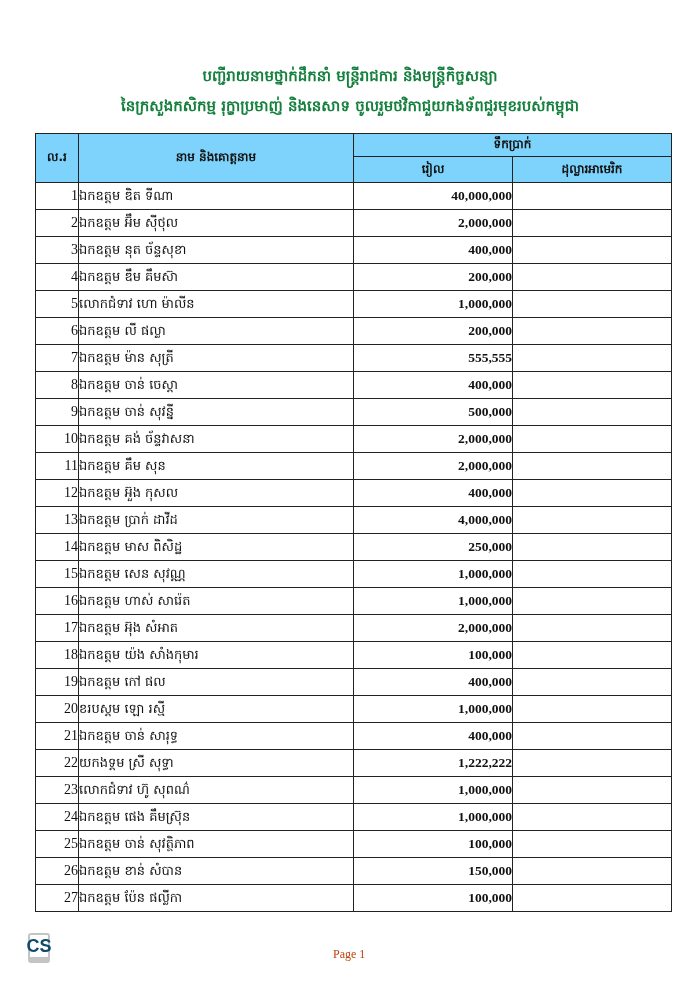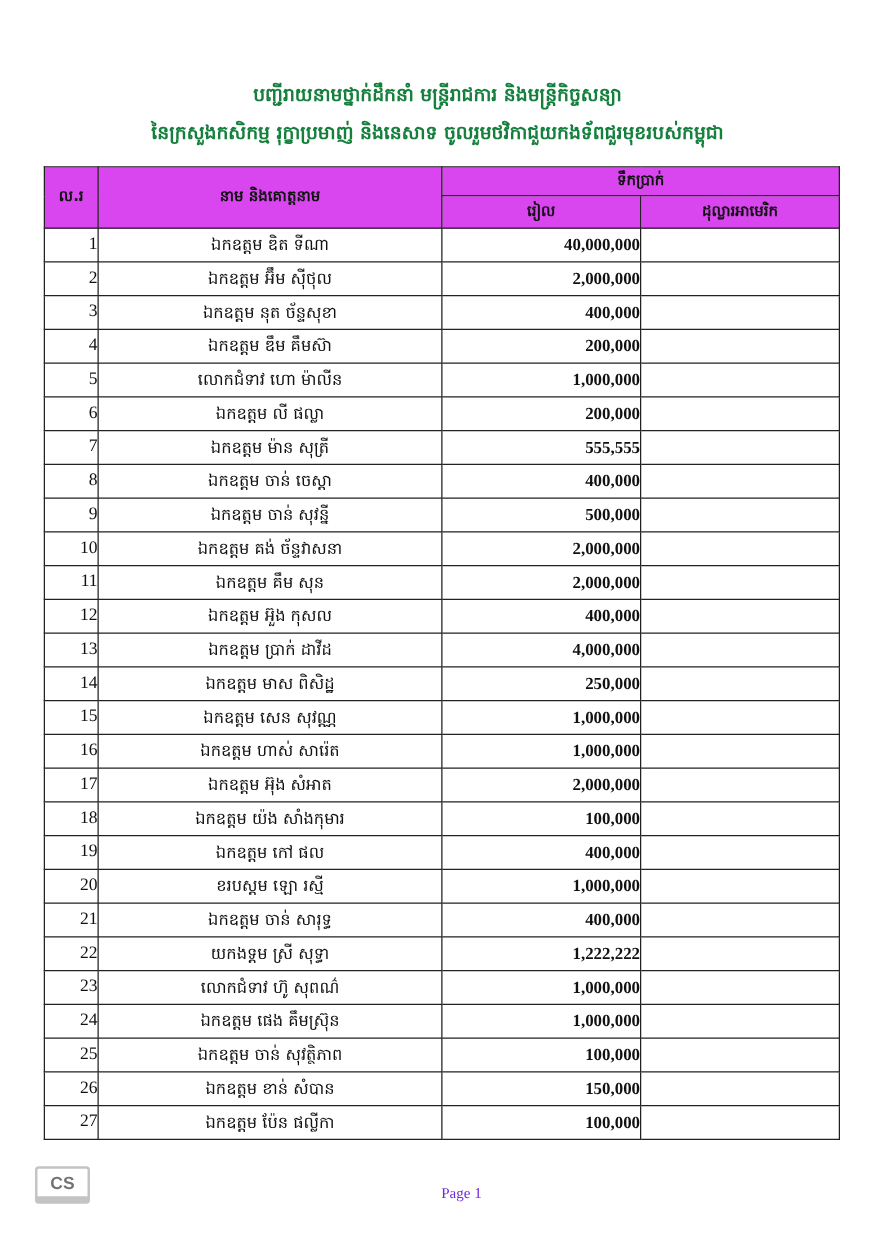--- a/index.html
+++ b/index.html
@@ -3,36 +3,36 @@
 <meta charset="utf-8">
 <style>
   html, body { margin:0; padding:0; }
   body { width:700px; height:989px; background:#ffffff; position:relative; overflow:hidden;
          font-family:"DejaVu Sans", sans-serif; color:#111; }
   .title { position:absolute; left:0; width:700px; text-align:center; font-weight:bold; color:#15803d; }
   .t1 { top:66px; font-size:15px; }
   .t2 { top:96px; font-size:15px; }
   table.grid { position:absolute; left:35px; top:133px; width:637px; border-collapse:collapse; table-layout:fixed; }
   table.grid td, table.grid th { border:1.2px solid #222; padding:0; }
-  th { background:#d946ef; font-weight:bold; font-size:12px; color:#111; }
+  th { background:#7dd3fc; font-weight:bold; font-size:12px; color:#111; }
   th.hno { width:42px; height:48px; }
   th.hname { width:274px; }
   th.hamt { height:22px; }
   th.hriel { width:159px; height:24px; }
   td { height:26px; font-size:13px; }
   td.no { text-align:right; padding-right:4px; font-family:"Liberation Serif", serif; font-size:14px; }
-  td.name { text-align:center; padding-left:3px; font-size:13px; }
+  td.name { text-align:left; padding-left:3px; font-size:13px; }
   td.riel { text-align:right; padding-right:8px; font-family:"Liberation Serif", serif; font-weight:bold; font-size:13.5px; }
   td.usd { }
   .cs { position:absolute; left:28px; top:933px; display:flex; align-items:center; }
-  .cs-logo { width:44px; height:30px; border:2px solid #c4c4c4; border-radius:3px; box-sizing:border-box;
+  .cs-logo { width:22px; height:30px; border:2px solid #c4c4c4; border-radius:3px; box-sizing:border-box;
              display:flex; align-items:center; justify-content:center; font-family:"Liberation Sans", sans-serif;
-             font-weight:bold; color:#737373; font-size:14px; border-bottom-width:6px; }
+             font-weight:bold; color:#0c4a6e; font-size:18px; border-bottom-width:6px; }
   .cs-text { margin-left:9px; font-family:"Liberation Sans", sans-serif; font-size:25px; color:#c8c8c8; }
-  .page { position:absolute; left:353px; top:947px; font-family:"Liberation Serif", serif; font-size:12px; color:#6d28d9; }
+  .page { position:absolute; left:333px; top:947px; font-family:"Liberation Serif", serif; font-size:12px; color:#c2410c; }
 </style>
 </head>
 <body>
 
 <div class="title t1">បញ្ជីរាយនាមថ្នាក់ដឹកនាំ មន្ត្រីរាជការ និងមន្ត្រីកិច្ចសន្យា</div>
 <div class="title t2">នៃក្រសួងកសិកម្ម រុក្ខាប្រមាញ់ និងនេសាទ ចូលរួមថវិកាជួយកងទ័ពជួរមុខរបស់កម្ពុជា</div>
 
 <table class="grid">
   <thead>
     <tr>

